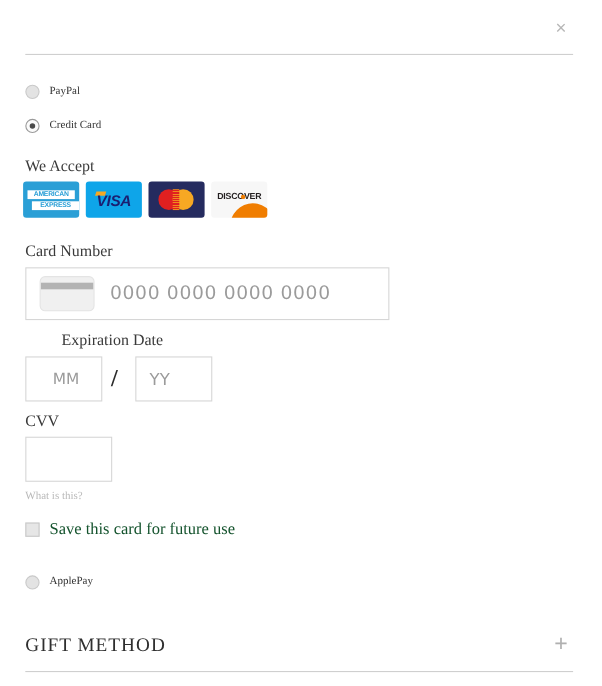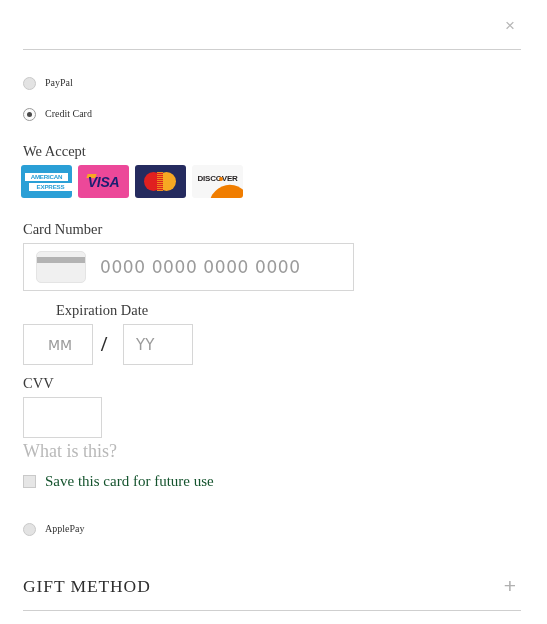--- a/index.html
+++ b/index.html
@@ -160,21 +160,21 @@
     text-align: center;
     line-height: 8px;
     height: 8px;
     box-sizing: border-box;
   }
   .amex-line-1 { top: 8px;  width: 43px; }
   .amex-line-2 { top: 18px; width: 43px; left: 8px; }
 
   
   .brand-visa {
-    background: #ec4899;
+    background: #0ea5e9;
     display: flex;
     align-items: center;
     justify-content: center;
   }
   .visa-text {
     font-family: "Liberation Sans", sans-serif;
     font-weight: bold;
     font-style: italic;
     font-size: 14px;
     color: #1a1f71;
@@ -327,21 +327,21 @@
     font-size: 22px;
     color: #2b2b2b;
     line-height: 28px;
   }
 
   .whats-this {
     position: absolute;
     left: 23px;
     top: 443px;
     font-family: "Liberation Serif", "DejaVu Serif", serif;
-    font-size: 18px;
+    font-size: 10px;
     color: #b9b9b9;
     line-height: 17px;
     cursor: pointer;
   }
 
   
   .check-row {
     position: absolute;
     left: 23px;
     top: 472px;

